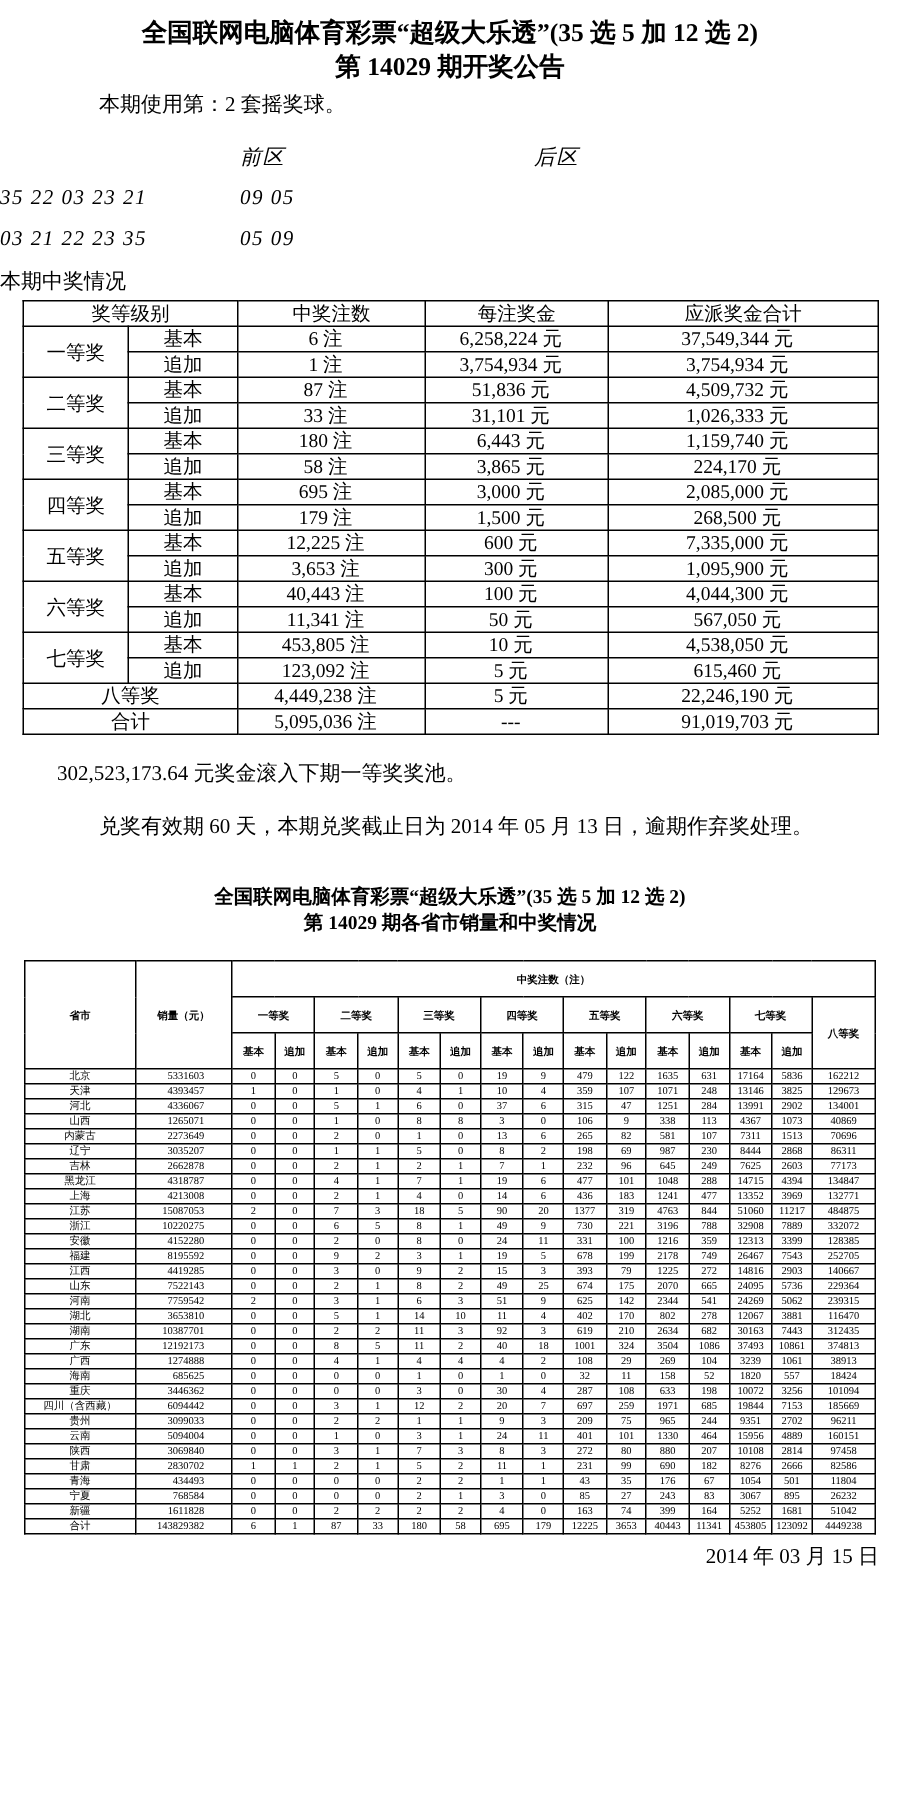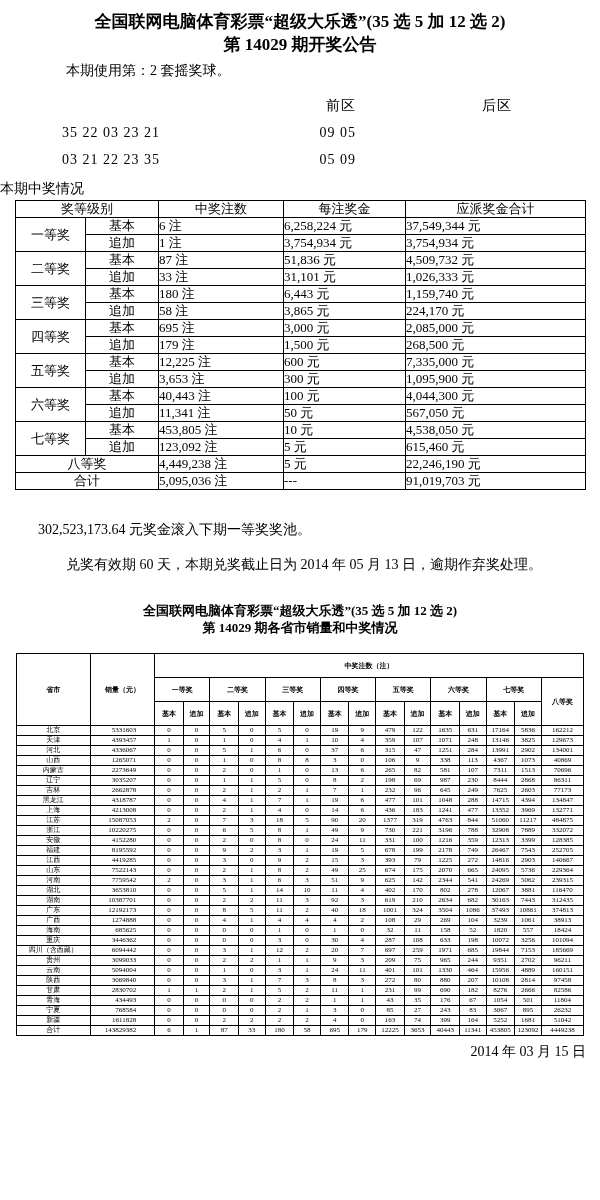--- a/index.html
+++ b/index.html
@@ -14,40 +14,40 @@
   .main-title { text-align: center; font-weight: bold; font-size: 17px; line-height: 23px; }
 
   
   .para {
     font-size: 14px; line-height: 30px;
     margin-left: 38px; margin-right: 24px;
     text-align: justify;
   }
   .indent { text-indent: 2em; }
   .para-first { margin-top: 42px; }
-  .para-rollover { margin-top: 25px; }
+  .para-rollover { margin-top: 12px; }
   .para-deadline { margin-top: 8px; line-height: 23px; }
 
   
   .results { margin-top: 6px; font-size: 14px; }
   .r-row { display: grid; grid-template-columns: 160px 196px 156px; line-height: 27px; }
   .r-label { padding-left: 55px; text-align: left; }
-  .r-front, .r-back { text-align: right; letter-spacing: 1px; }
+  .r-front, .r-back { text-align: left; letter-spacing: 1px; font-style: italic; }
 
   
   .t1-title { font-size: 14px; margin-top: 6px; line-height: 20px; }
   table { border-collapse: collapse; }
   .prize-table { margin: 1px 15px 0 15px; width: 570px; table-layout: fixed; font-size: 13px; }
   .prize-table th, .prize-table td {
     border: 1px solid #000; height: 17px; line-height: 16px;
     overflow: hidden; white-space: nowrap;
   }
   .prize-table th { font-weight: normal; text-align: center; }
   .prize-table td.c { text-align: center; }
-  .prize-table td.r { text-align: left; padding-right: 8px; }
+  .prize-table td.r { text-align: center; padding-right: 8px; }
 
   
   .t2-title { text-align: center; font-weight: bold; font-size: 13px; line-height: 17px; margin-top: 26px; }
   .province-table {
     margin: 17px auto 0 auto; width: 568px; table-layout: fixed;
     font-size: 7px;
   }
   .province-table th, .province-table td {
     border: 1px solid #000; overflow: hidden; white-space: nowrap;
     text-align: center;

